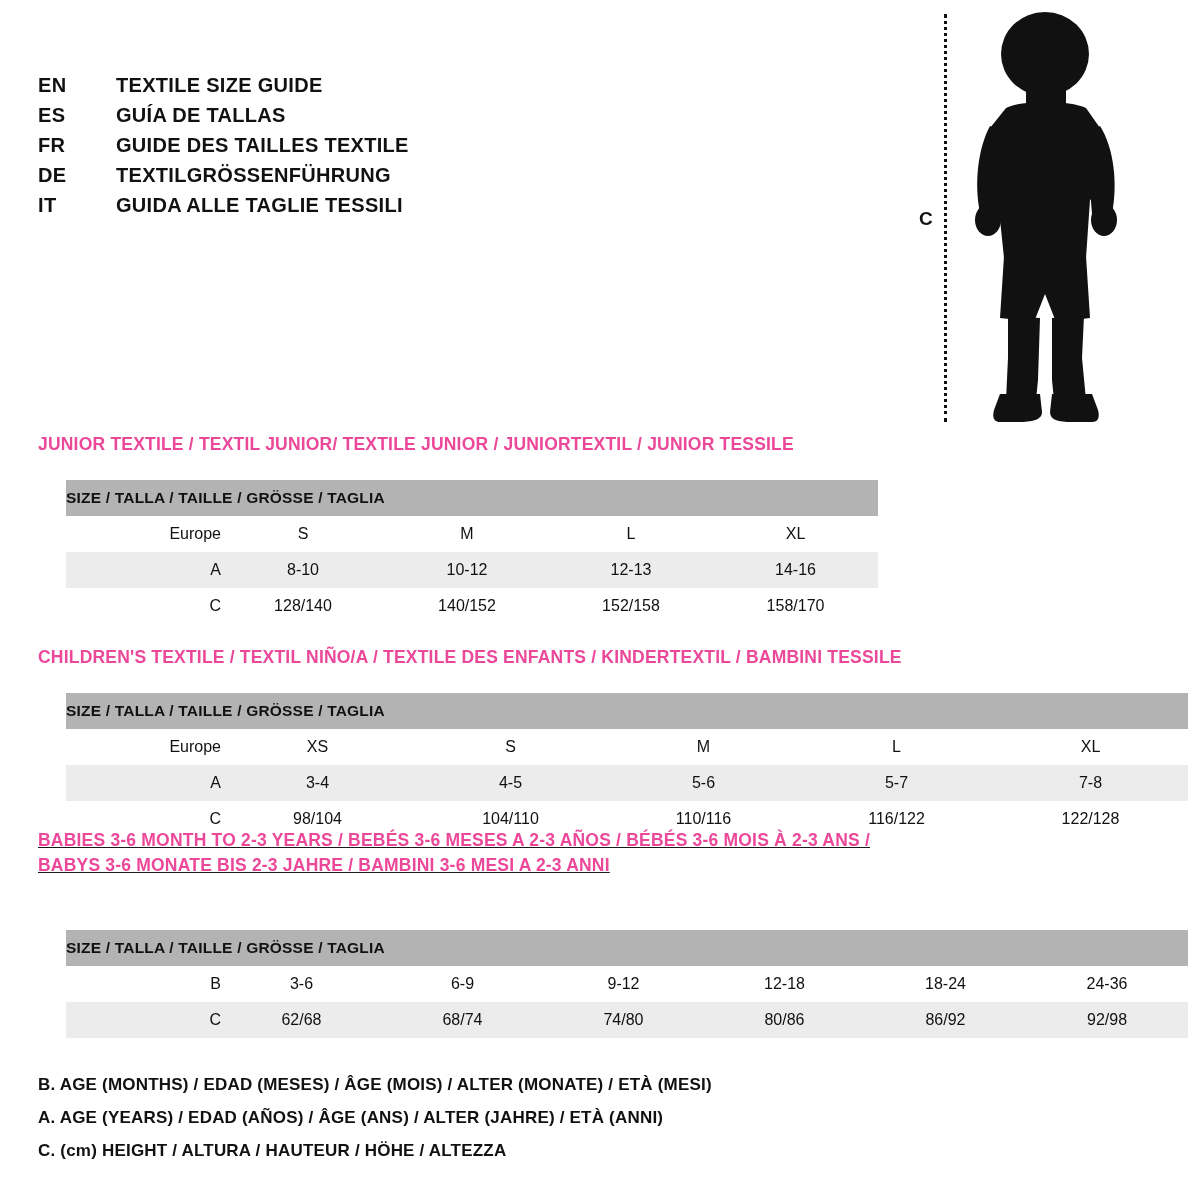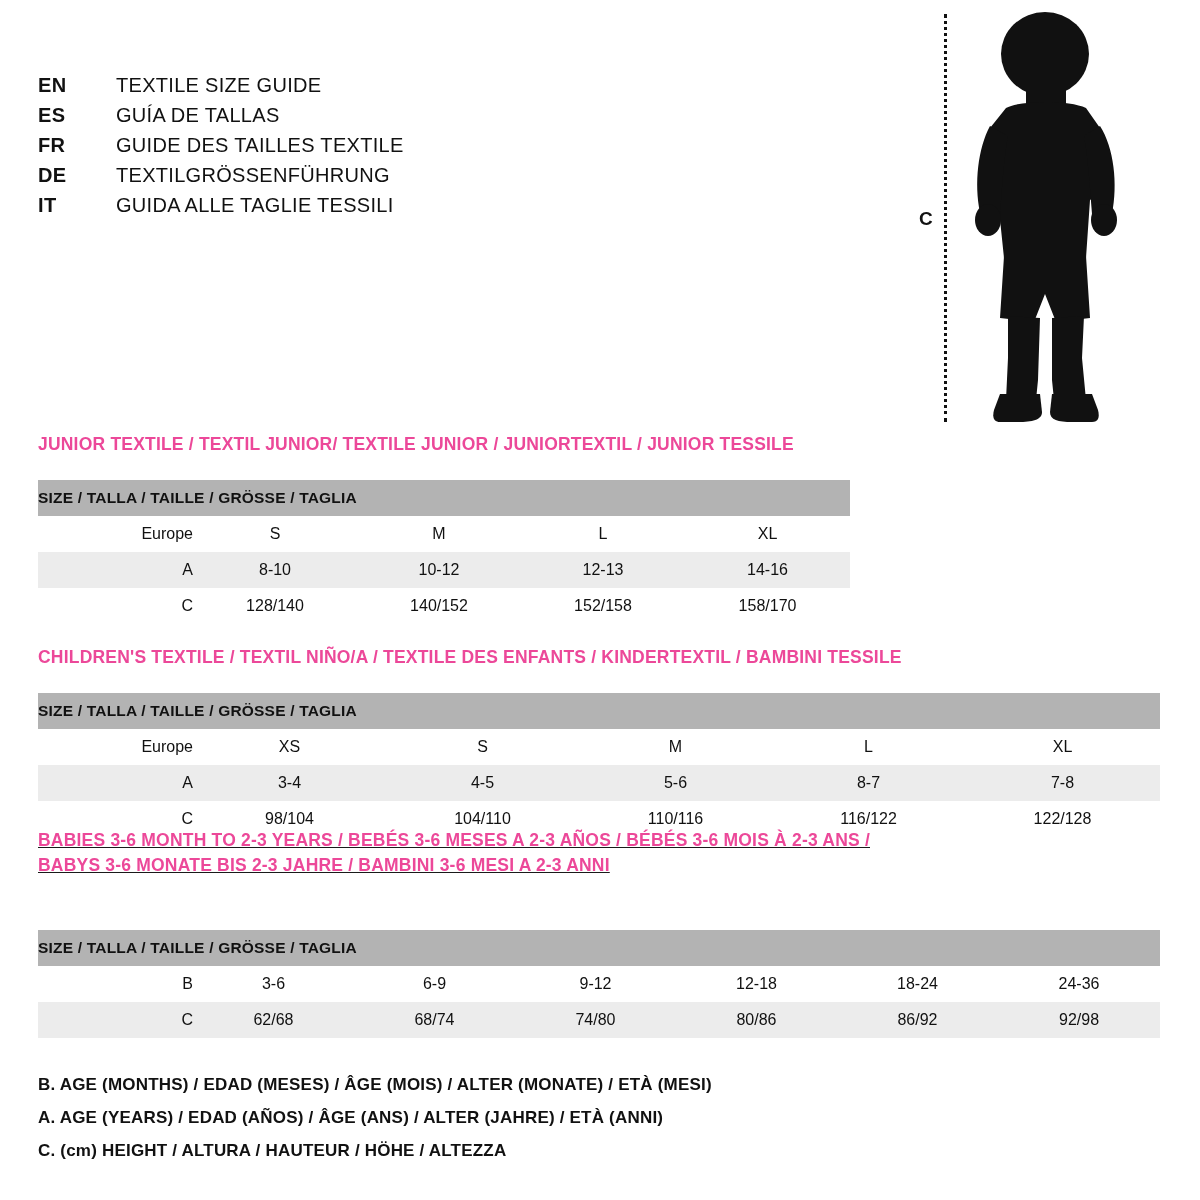--- a/index.html
+++ b/index.html
@@ -37,21 +37,21 @@
   }
   .lang-code {
     width: 78px;
     font-size: 20px;
     font-weight: bold;
     letter-spacing: 0.4px;
     color: #111;
   }
   .lang-title {
     font-size: 20px;
-    font-weight: normal;
+    font-weight: bold;
     letter-spacing: 0.3px;
     color: #111;
     white-space: nowrap;
   }
 
   
   .figure-wrap {
     position: absolute;
     top: 8px;
     left: 900px;
@@ -98,20 +98,21 @@
     letter-spacing: 0.2px;
     color: #ec4899;
     line-height: 1.45;
   }
 
   
   table.size-table {
     border-collapse: collapse;
     table-layout: fixed;
     font-size: 16px;
+    margin-left: 28px;
   }
   table.size-table td {
     padding: 5px 0 5px 0;
     color: #111;
     height: 26px;
     vertical-align: middle;
   }
   .row-head td {
     background: #b3b3b3;
     font-weight: bold;
@@ -271,21 +272,21 @@
         <td class="cell-c">S</td>
         <td class="cell-c">M</td>
         <td class="cell-c">L</td>
         <td class="cell-c">XL</td>
       </tr>
       <tr class="row-zebra-light">
         <td class="col-label">A</td>
         <td class="cell-c">3-4</td>
         <td class="cell-c">4-5</td>
         <td class="cell-c">5-6</td>
-        <td class="cell-c">8-7</td>
+        <td class="cell-c">5-7</td>
         <td class="cell-c">7-8</td>
       </tr>
       <tr class="row-zebra-white">
         <td class="col-label">C</td>
         <td class="cell-c">98/104</td>
         <td class="cell-c">104/110</td>
         <td class="cell-c">110/116</td>
         <td class="cell-c">116/122</td>
         <td class="cell-c">122/128</td>
       </tr>

